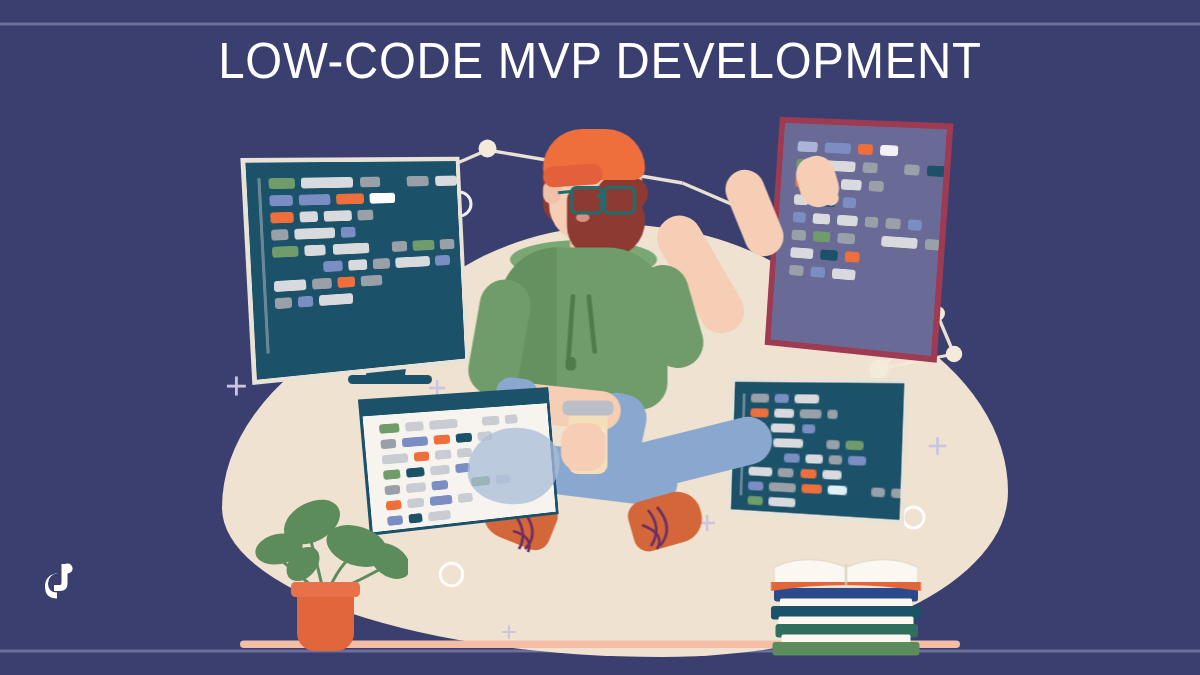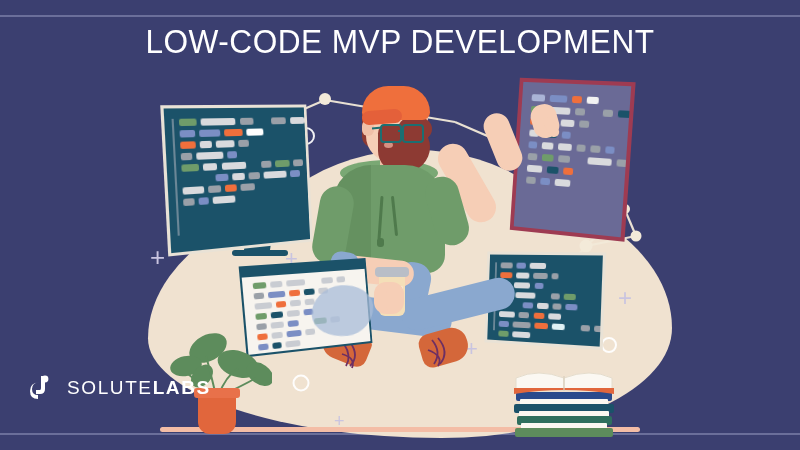--- a/index.html
+++ b/index.html
@@ -438,18 +438,15 @@
     <path d="M6 24 L56 24 L106 24 L106 30 Q56 22 6 30 Z" fill="#e1663c"></path>
     <line x1="56" y1="12" x2="56" y2="27" stroke="#d9cfbc" stroke-width="1.2"></line>
   </svg>
 
   <div class="abs logo-wrap">
     <svg width="30" height="30" viewBox="0 0 30 30">
       <path d="M19 3 L19 16 Q19 21 14 21 L10 21 L10 17 L14 17 Q15 17 15 15 L15 3 Z" fill="#ffffff"></path>
       <path d="M13 9 Q6 10 6 16 Q6 22 12 22 L12 26 Q4 26 4 18 Q4 10 13 9 Z" fill="#ffffff"></path>
       <circle cx="19" cy="6" r="3.4" fill="#ffffff"></circle>
     </svg>
-    <div class="logo-word">
-      <span class="lite">SOLUTE</span><b>LABS</b>
-    </div>
   </div>
 
 </div>
 
 </body></html>

